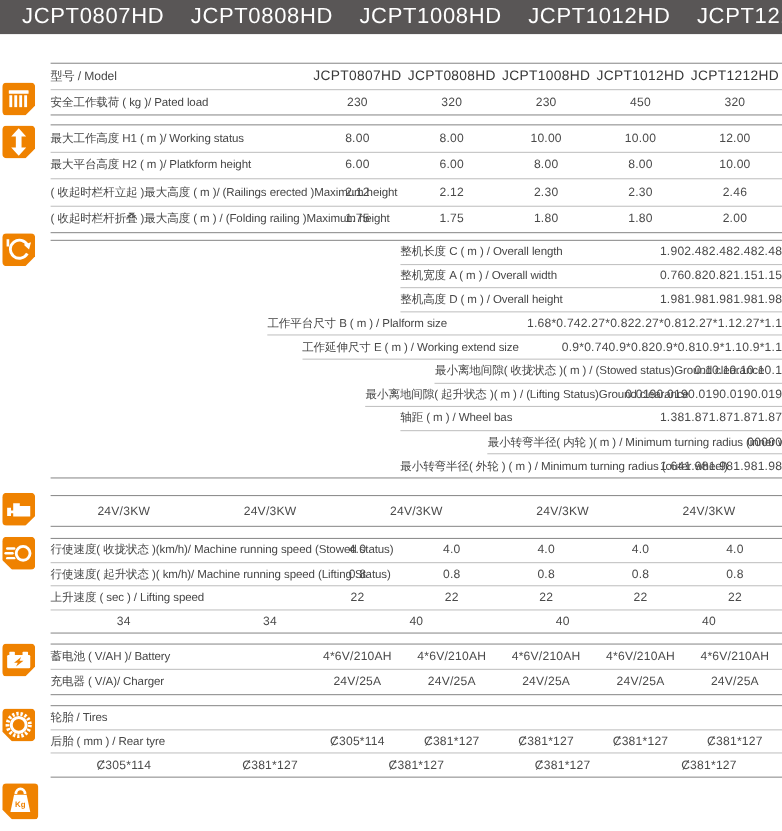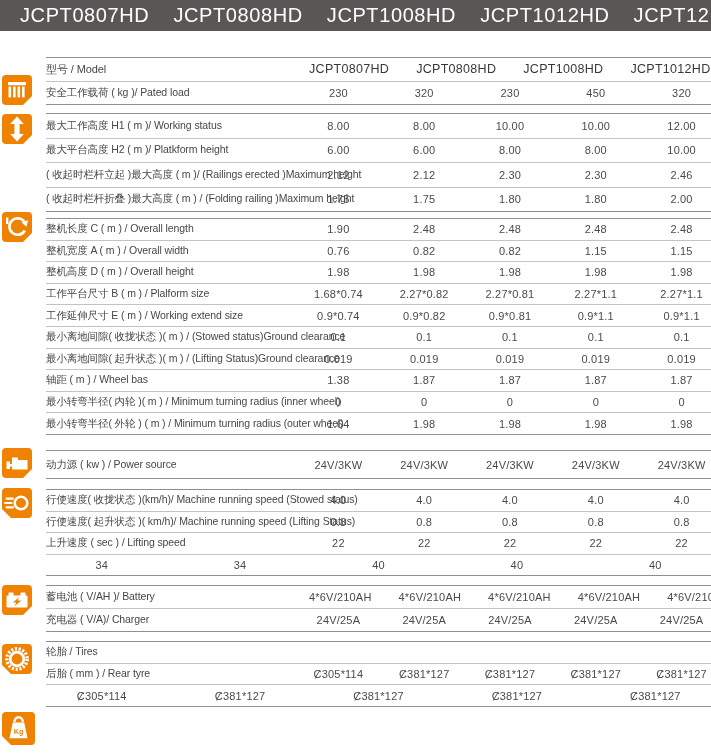--- a/index.html
+++ b/index.html
@@ -17,27 +17,27 @@
   .cut-bl{clip-path:polygon(0 0,100% 0,100% 100%,9px 100%,0 calc(100% - 9px));}
   .ic0{top:75px;} .ic1{top:114px;} .ic2{top:212px;} .ic3{top:448px;}
   .ic4{top:488px;} .ic5{top:585px;} .ic6{top:644px;}
   .ic7{top:712px;width:33px;height:33px;}
 
   
   .table{position:absolute;left:46px;top:0;width:665px;height:755px;}
   .section{position:absolute;left:0;right:0;display:flex;flex-direction:column;border-top:1px solid #8f8f8f;border-bottom:1px solid #8f8f8f;}
   .sec0{top:57px;height:46px;}
   .sec1{top:113px;height:97px;}
-  .sec2{top:218px;height:215px;}
+  .sec2{top:218px;height:215px;align-items:flex-end;}
   .sec3{top:450px;height:27px;}
   .sec4{top:489px;height:85px;}
   .sec5{top:585px;height:45px;}
   .sec6{top:641px;height:64px;}
   .sec7{top:718px;height:26px;}
-  .row{flex:1;display:flex;align-items:center;border-bottom:1px solid #c3c3c3;min-height:0;gap:27px;}
+  .row{flex:1;display:flex;align-items:center;border-bottom:1px solid #c3c3c3;min-height:0;}
   .row:last-child{border-bottom:none;}
   .label{flex:0 0 236px;width:236px;font-size:10.5px;color:#474747;white-space:nowrap;overflow:visible;letter-spacing:-0.1px;}
   .cell{flex:1;text-align:center;font-size:11px;color:#4a4a4a;letter-spacing:0.2px;}
   .model-row .cell{font-size:12.5px;color:#383838;letter-spacing:0.3px;}
   .model-row .label{font-size:11px;}
 </style>
 </head>
 <body>
 
 <div class="page">
@@ -241,21 +241,20 @@
           <div class="label">最小转弯半径( 外轮 ) ( m ) / Minimum turning radius (outer wheel)</div>
           <div class="cell">1.64</div>
           <div class="cell">1.98</div>
           <div class="cell">1.98</div>
           <div class="cell">1.98</div>
           <div class="cell">1.98</div>
         </div>
       </div>
       <div class="section sec3">
         <div class="row">
-          <div class="label">动力源 ( kw ) / Power source</div>
           <div class="cell">24V/3KW</div>
           <div class="cell">24V/3KW</div>
           <div class="cell">24V/3KW</div>
           <div class="cell">24V/3KW</div>
           <div class="cell">24V/3KW</div>
         </div>
       </div>
       <div class="section sec4">
         <div class="row">
           <div class="label">行使速度( 收拢状态 )(km/h)/ Machine running speed (Stowed status)</div>

